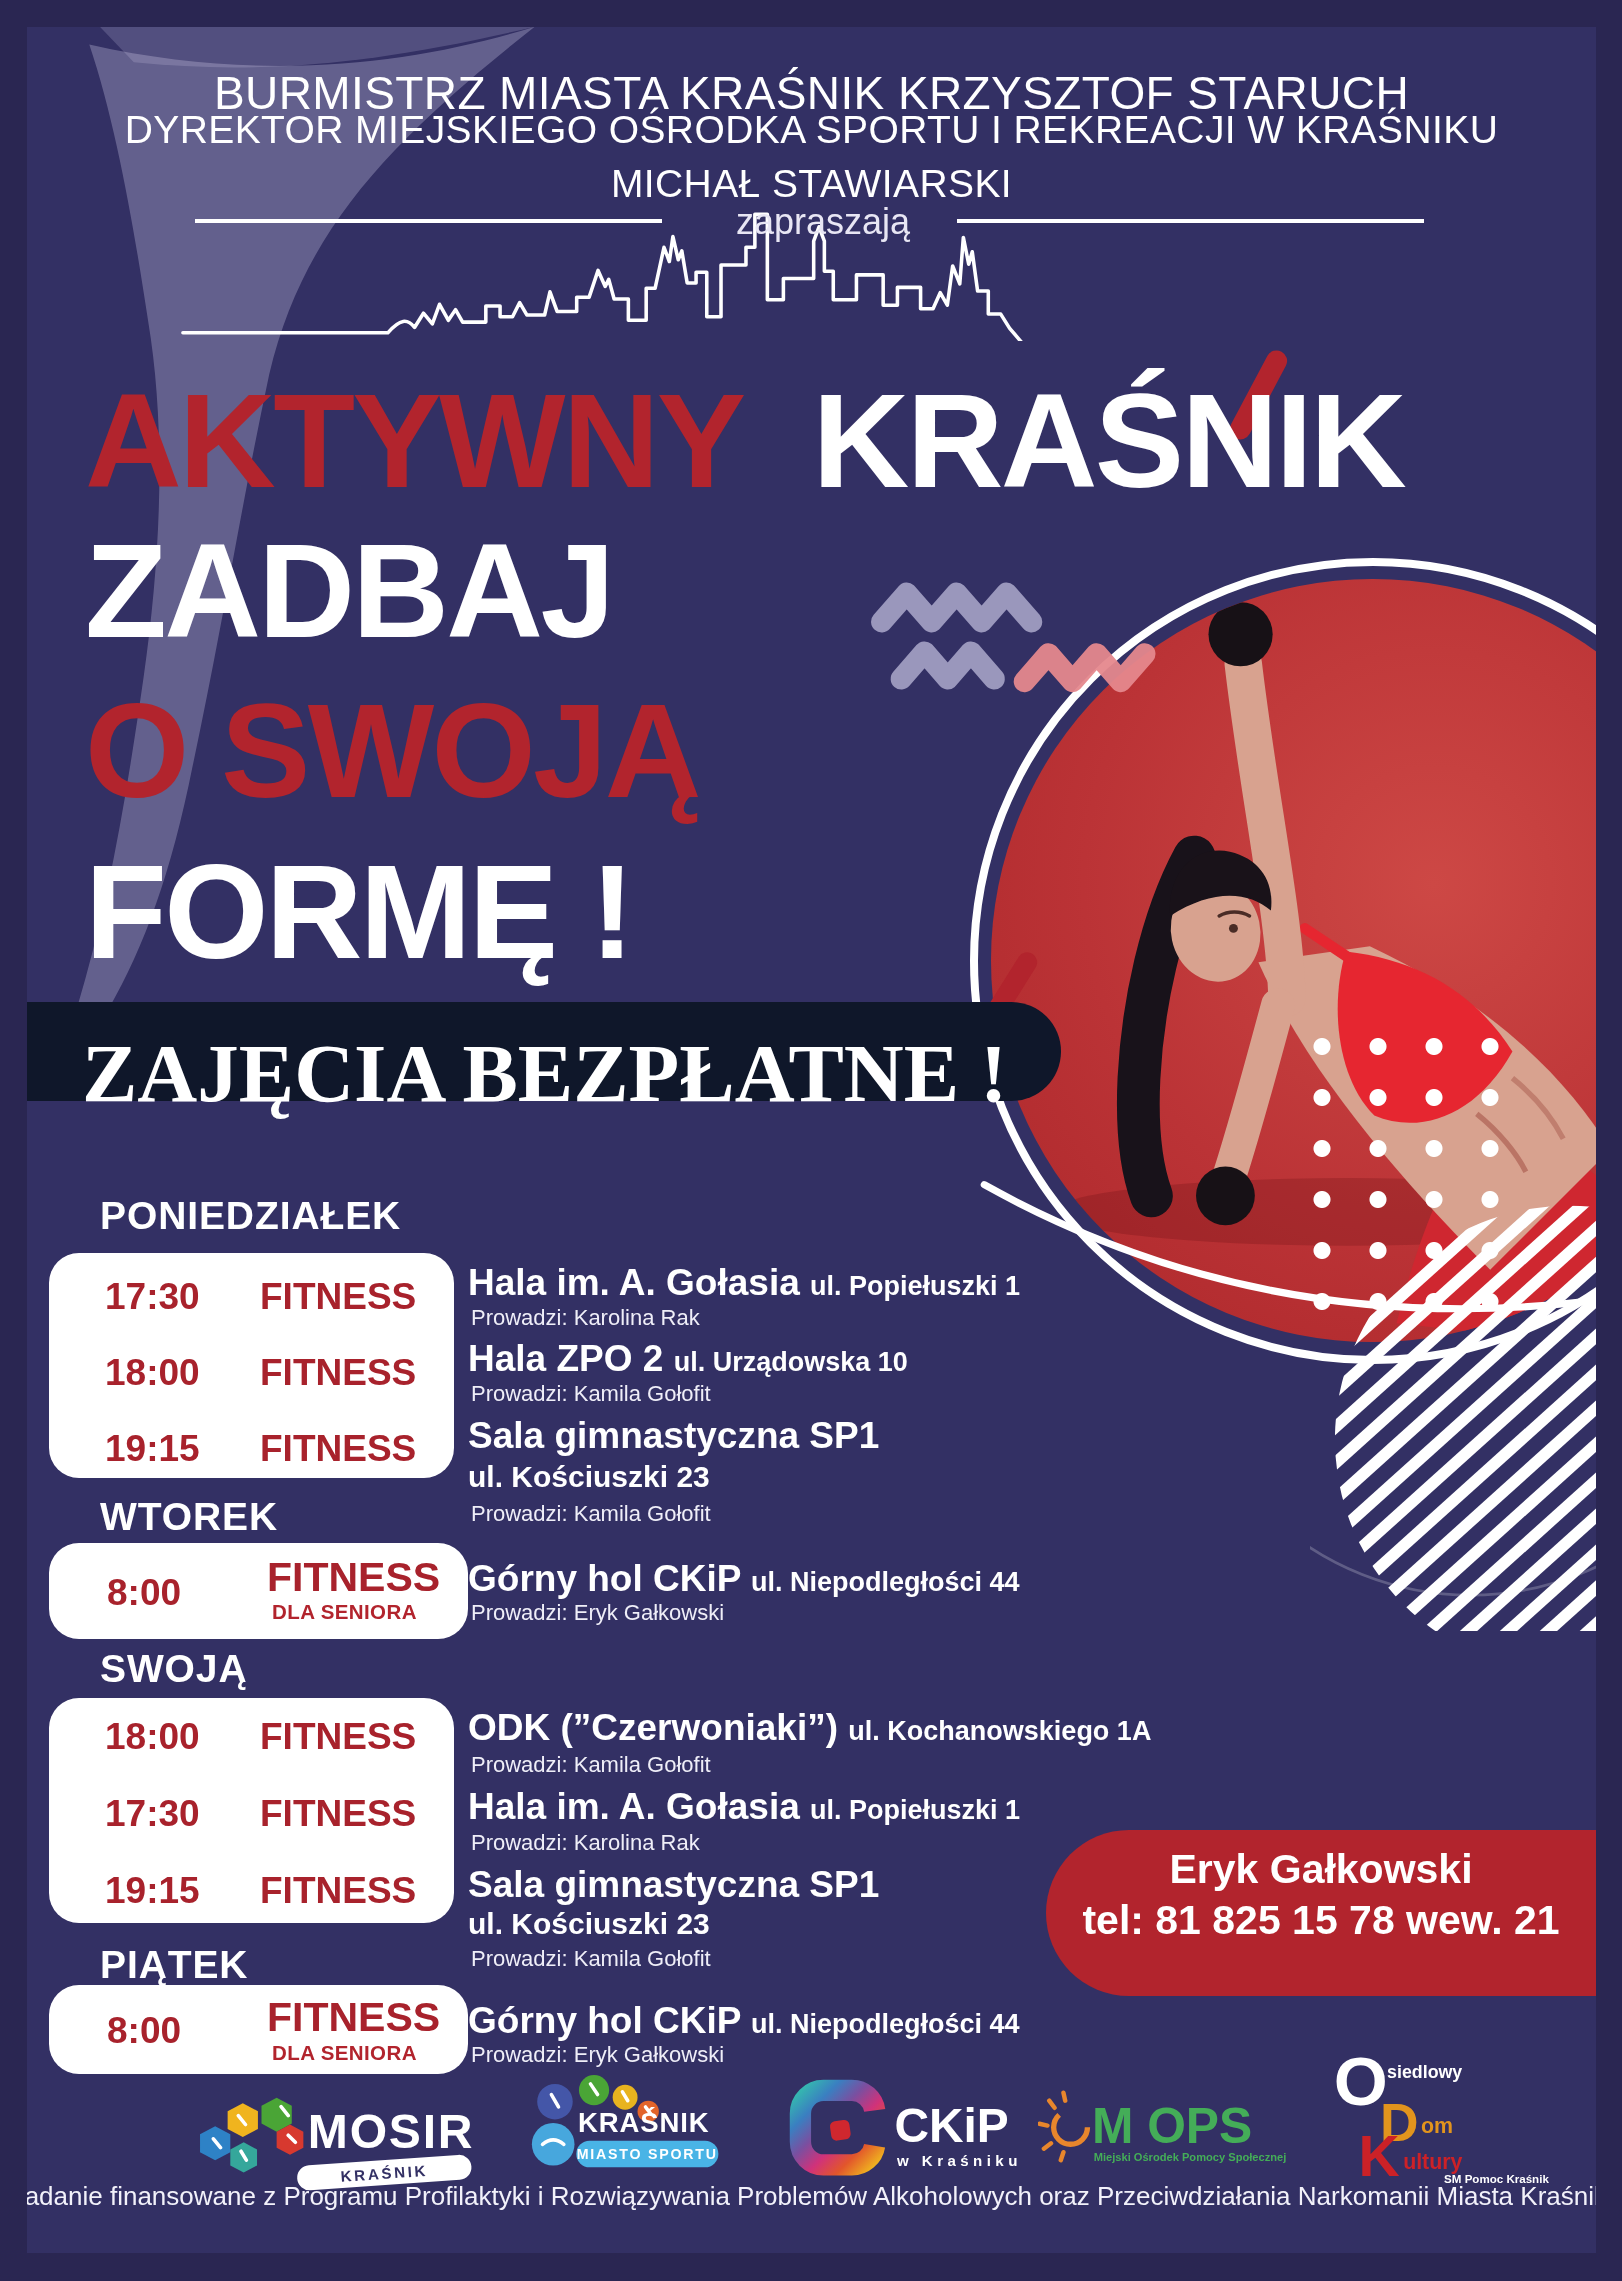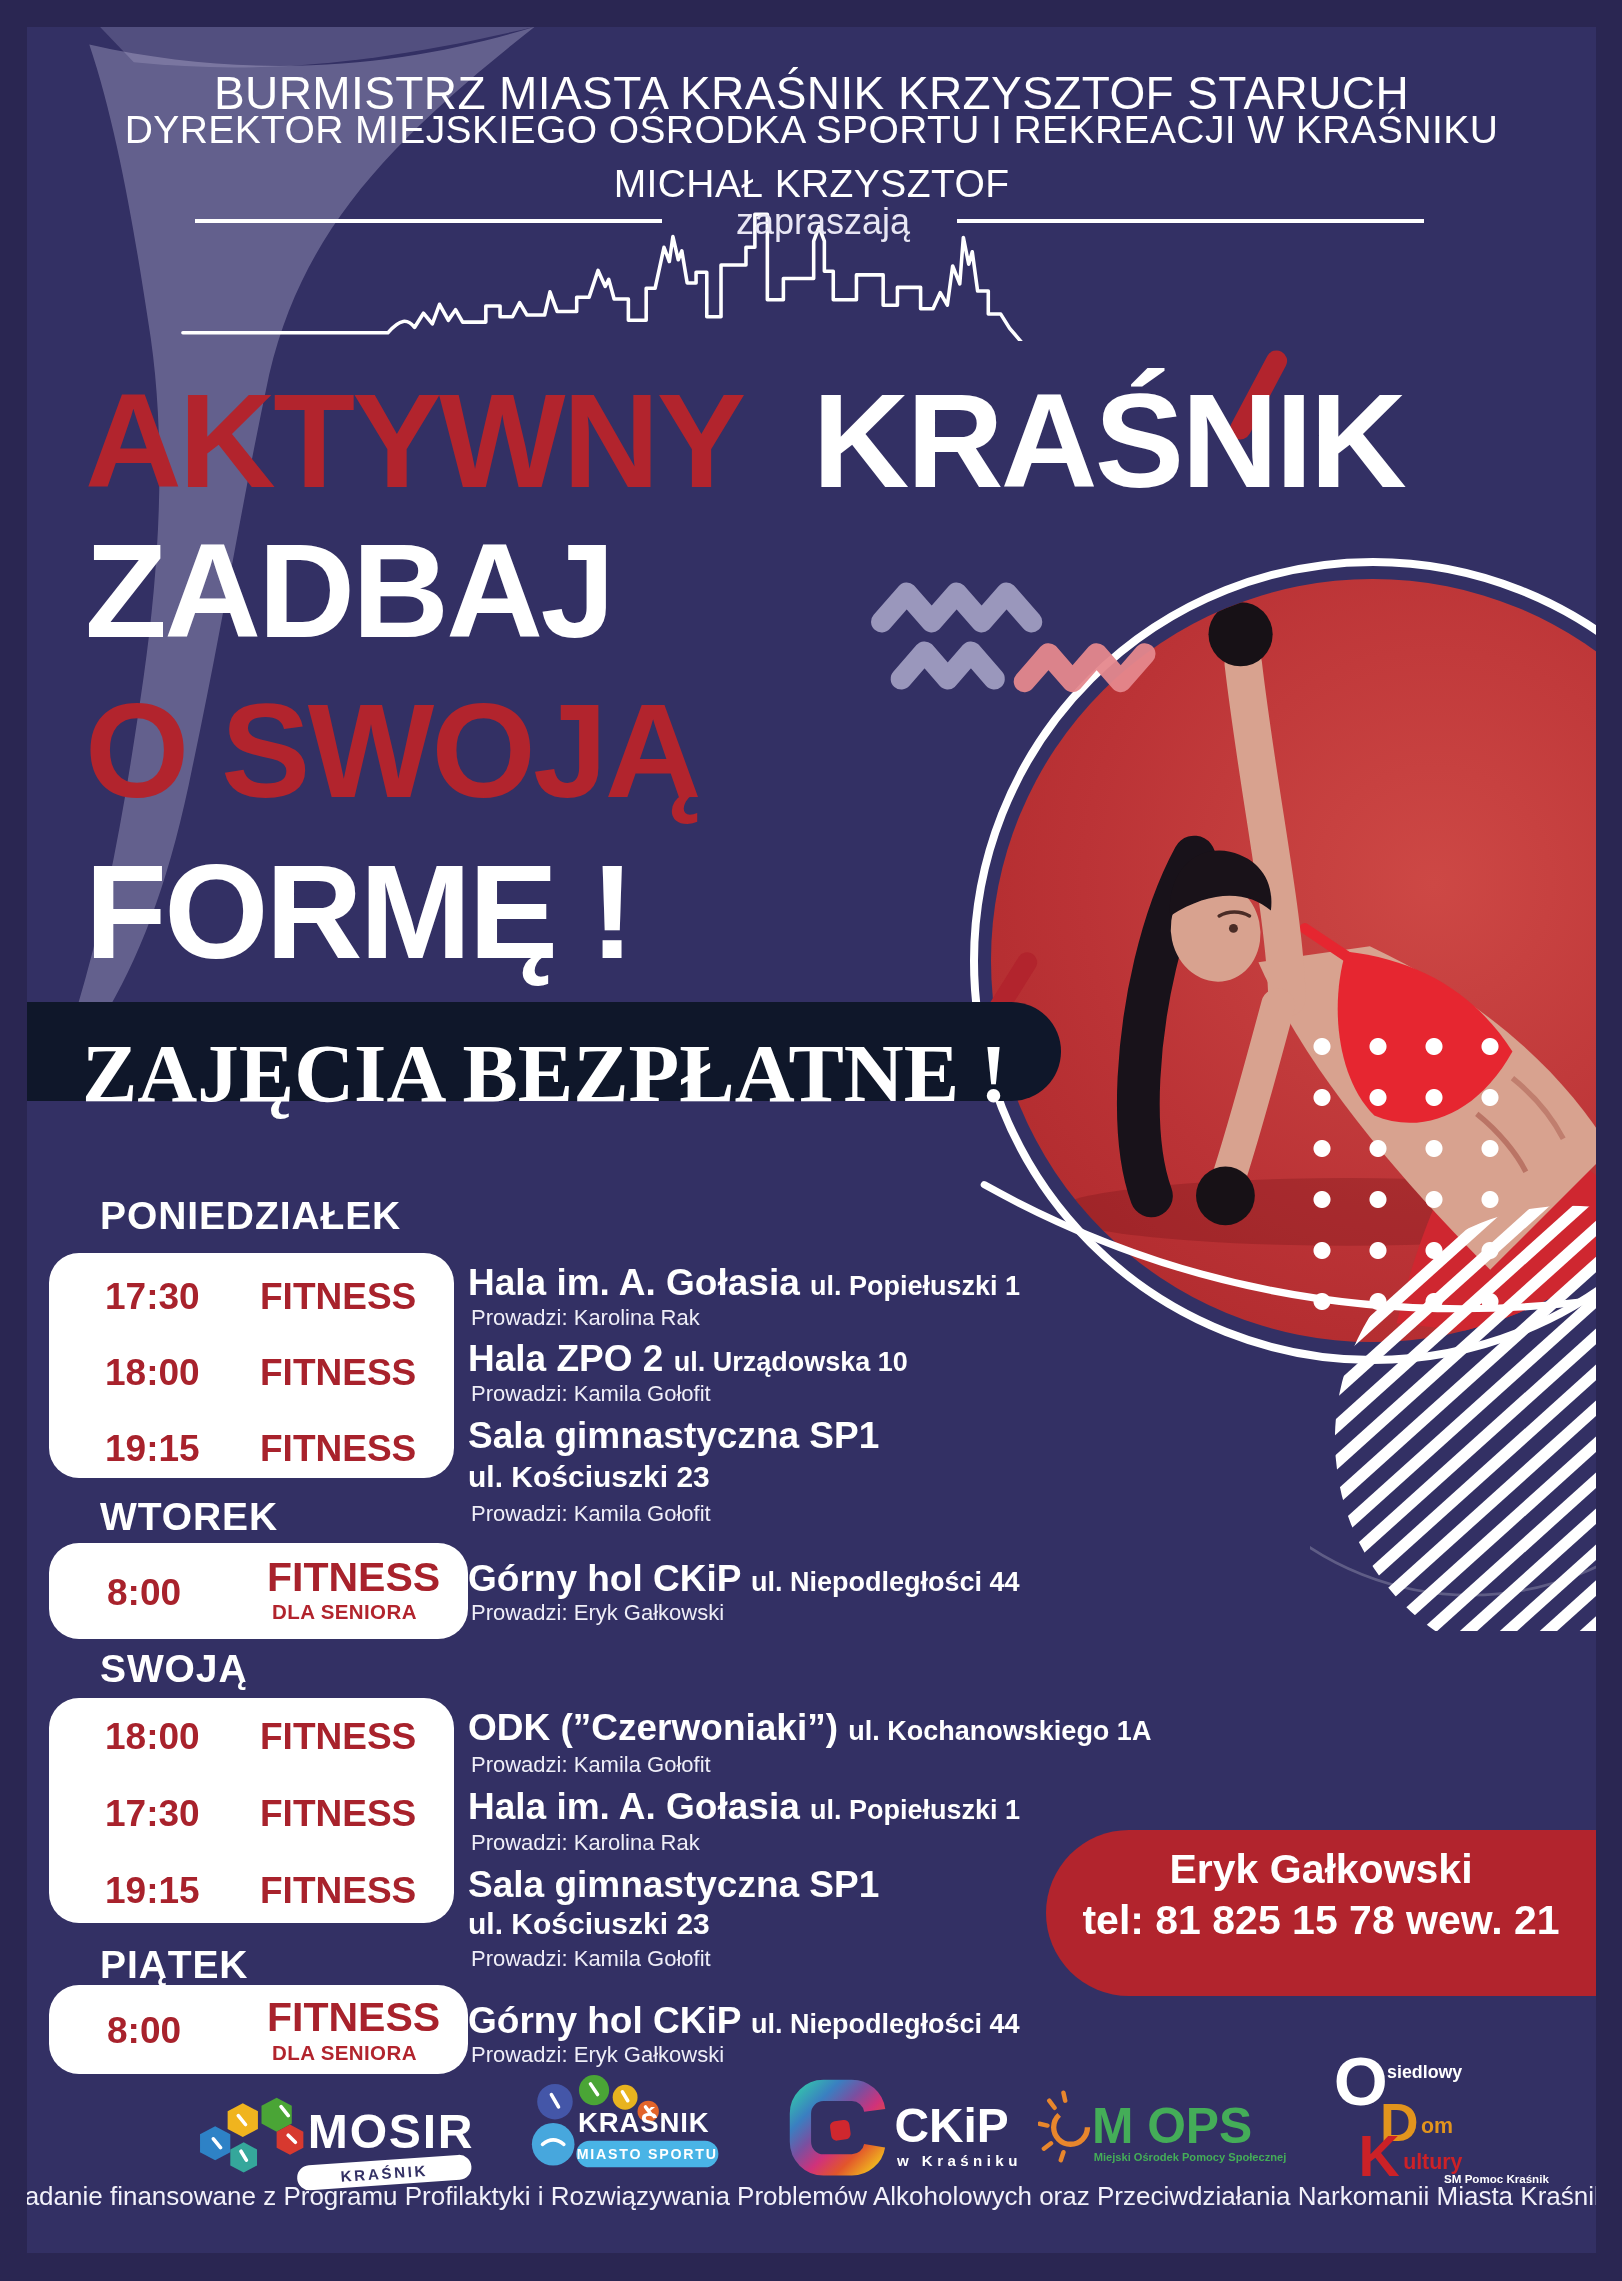--- a/index.html
+++ b/index.html
@@ -52,21 +52,21 @@
 
 <div class="poster">
 
   <svg class="abs z2" style="left:0;top:0;" width="624" height="1069" viewBox="0 0 700 1200">
     <path d="M100,50 C300,95 470,70 600,30 C435,160 340,260 302,420 C272,560 250,700 216,860 C192,980 162,1062 122,1132 L86,1132 C120,1020 141,900 161,760 C181,620 186,480 166,360 C151,262 131,142 100,50 Z" fill="rgba(226,224,248,0.28)"></path>
     <path d="M110,28 L600,30 C430,70 300,85 150,70 Z" fill="rgba(226,224,248,0.18)"></path>
   </svg>
 
   <div class="abs hline" style="top:66px;font-size:46px;">BURMISTRZ MIASTA KRAŚNIK KRZYSZTOF STARUCH</div>
   <div class="abs hline" style="top:108px;font-size:39px;">DYREKTOR MIEJSKIEGO OŚRODKA SPORTU I REKREACJI W KRAŚNIKU</div>
-  <div class="abs hline" style="top:162px;font-size:39px;">MICHAŁ KRZYSZTOF</div>
+  <div class="abs hline" style="top:162px;font-size:39px;">MICHAŁ STAWIARSKI</div>
 
   <div class="abs rule" style="left:195px;top:219px;width:467px;"></div>
   <div class="abs invite" style="left:708px;top:201px;font-size:36px;">zapraszają</div>
   <div class="abs rule" style="left:957px;top:219px;width:467px;"></div>
 
   <svg class="abs z2" style="left:174px;top:207px;" width="1274" height="134" viewBox="0 0 1430 150">
     <path fill="none" stroke="#ffffff" stroke-width="4" stroke-linejoin="round" stroke-linecap="round" d="M10,141 H240 c14,-16 22,-16 30,-6 l10,-16 10,12 8,-22 10,18 8,-12 8,14 h26 v-18 h16 v12 h14 l8,-16 8,14 h20 l6,-26 8,22 h22 v-16 h14 l10,-30 8,18 4,-8 6,22 h16 v24 h20 v-36 h10 l10,-46 6,16 4,-28 6,26 4,-10 6,36 h10 v-12 h12 v50 h16 v-58 h28 v-20 h10 V8 h14 v96 h18 v-24 h34 v-42 l6,-16 6,16 v34 h10 v32 h26 v-28 h30 v34 h16 v-20 h26 v24 h14 l8,-18 8,14 6,-44 8,20 4,-52 6,30 4,-14 6,44 h12 v26 h14 l10,16 12,14 8,10 h8 v14 H1420"></path>
   </svg>
 
   <div class="abs title" style="left:85px;top:374px;font-size:134px;">

